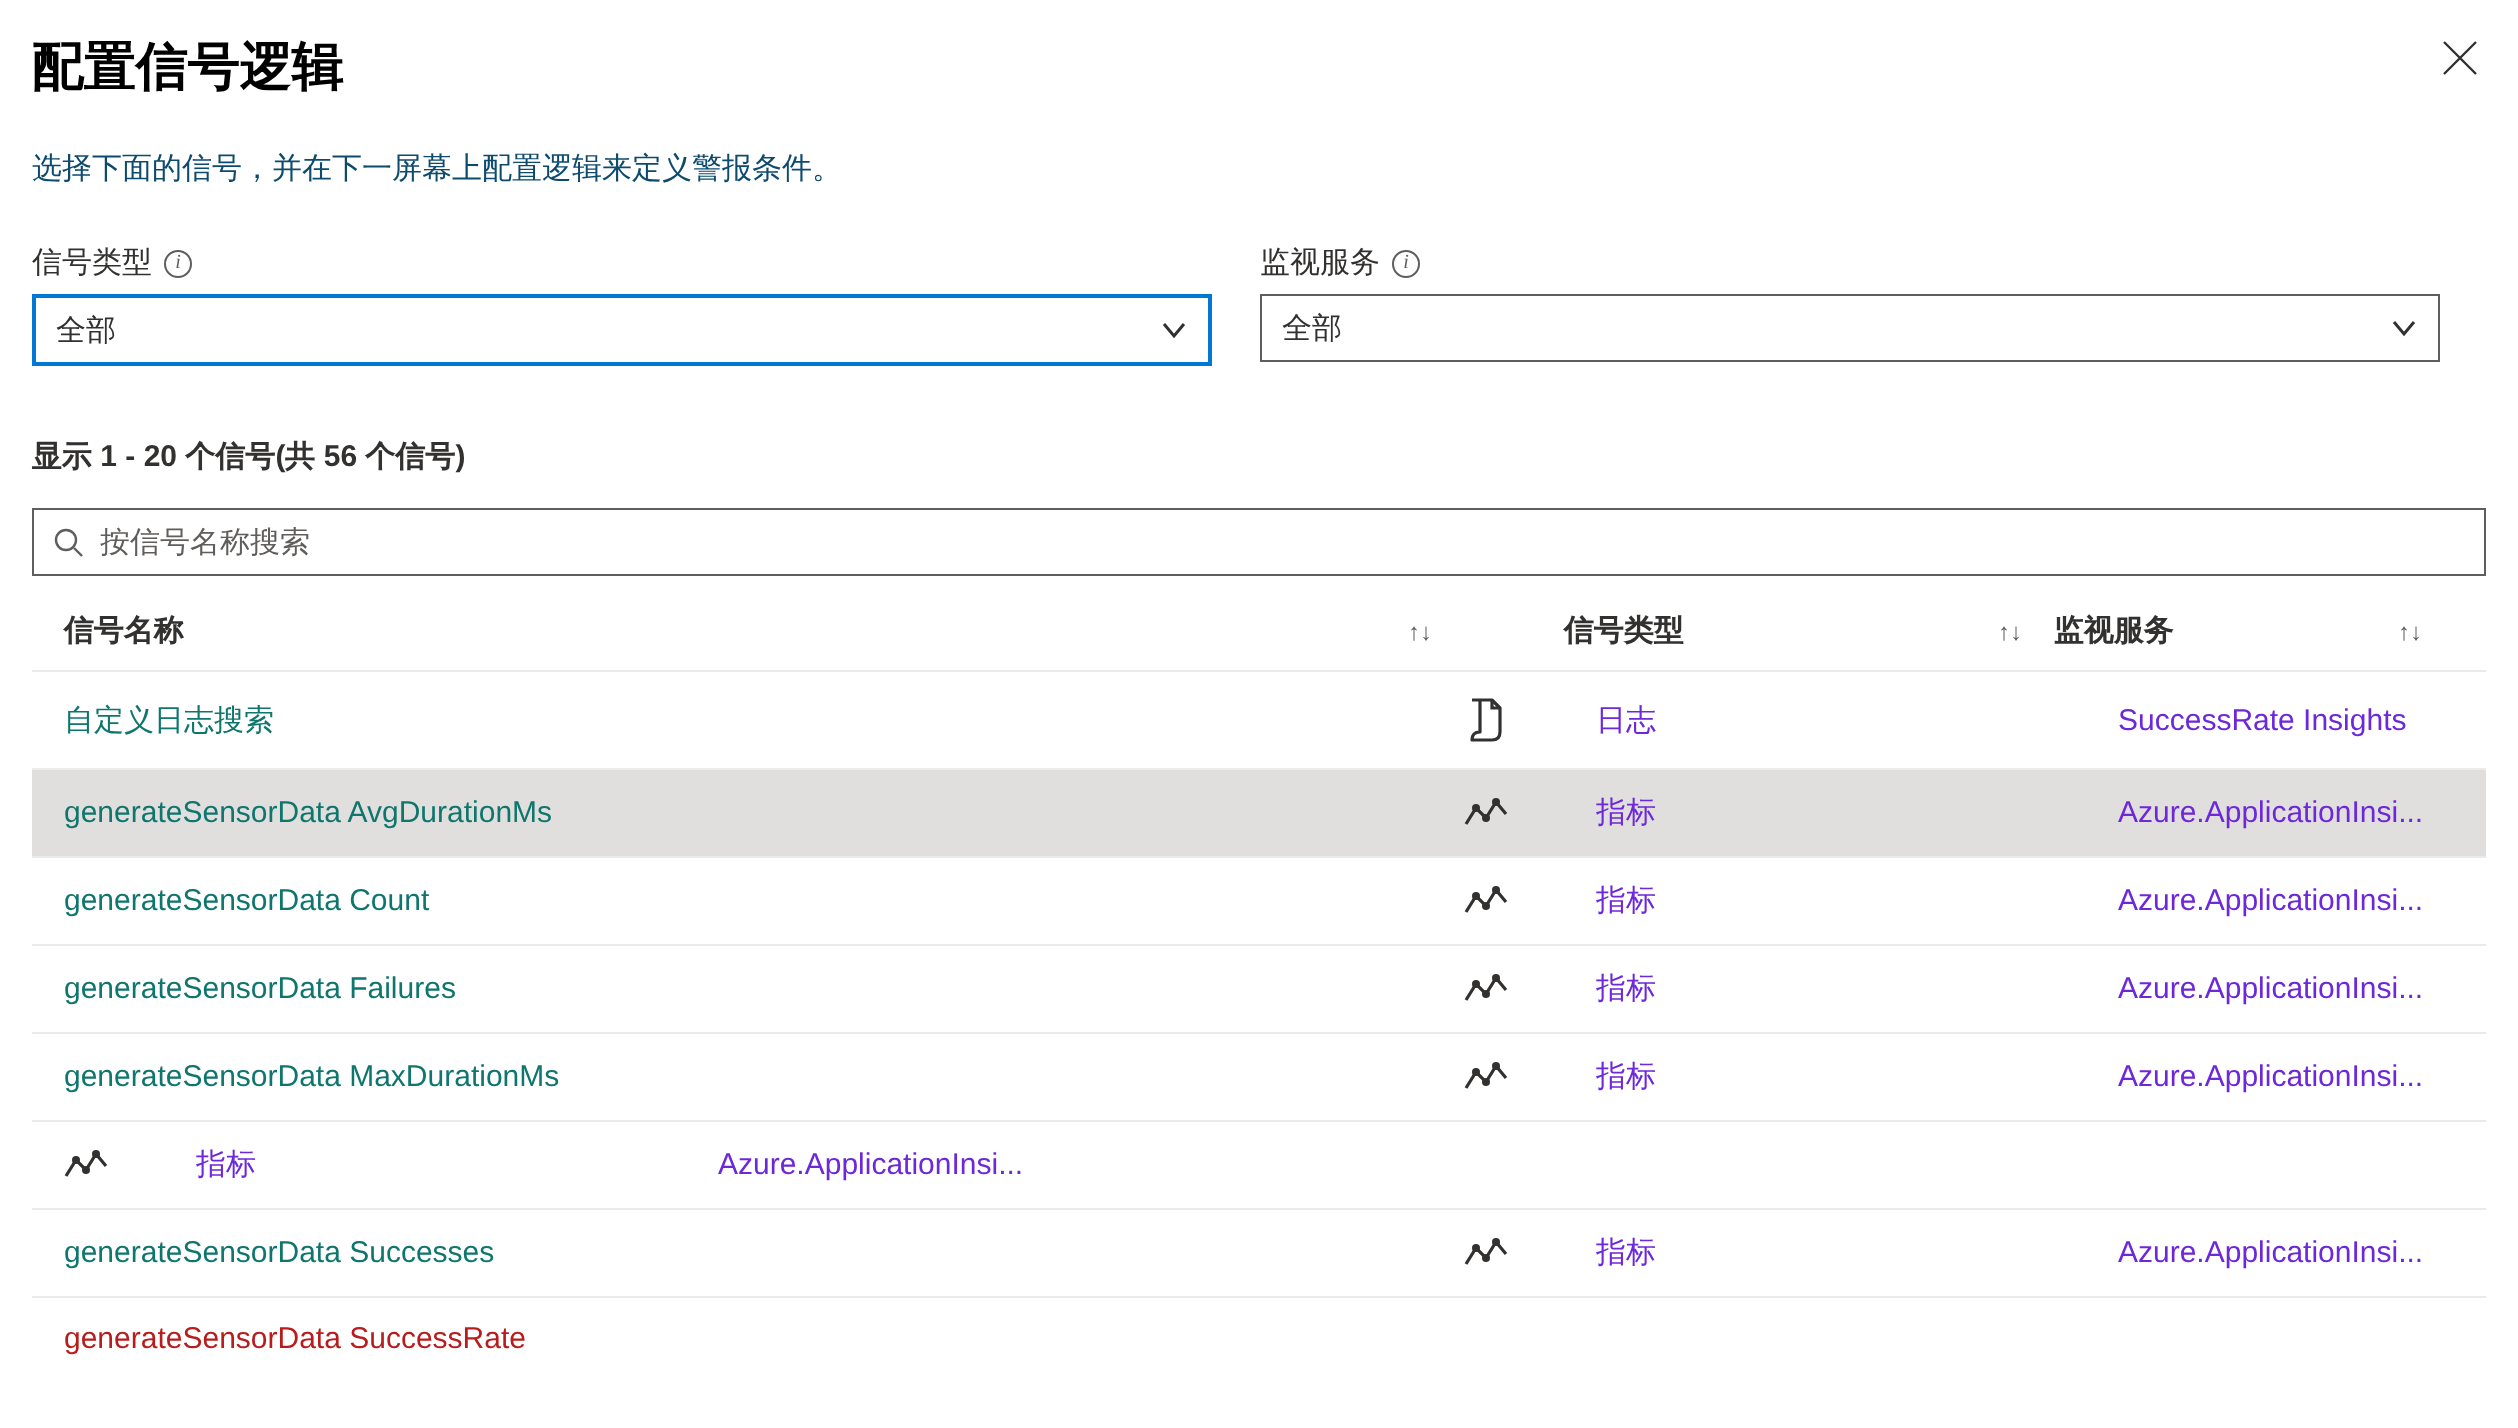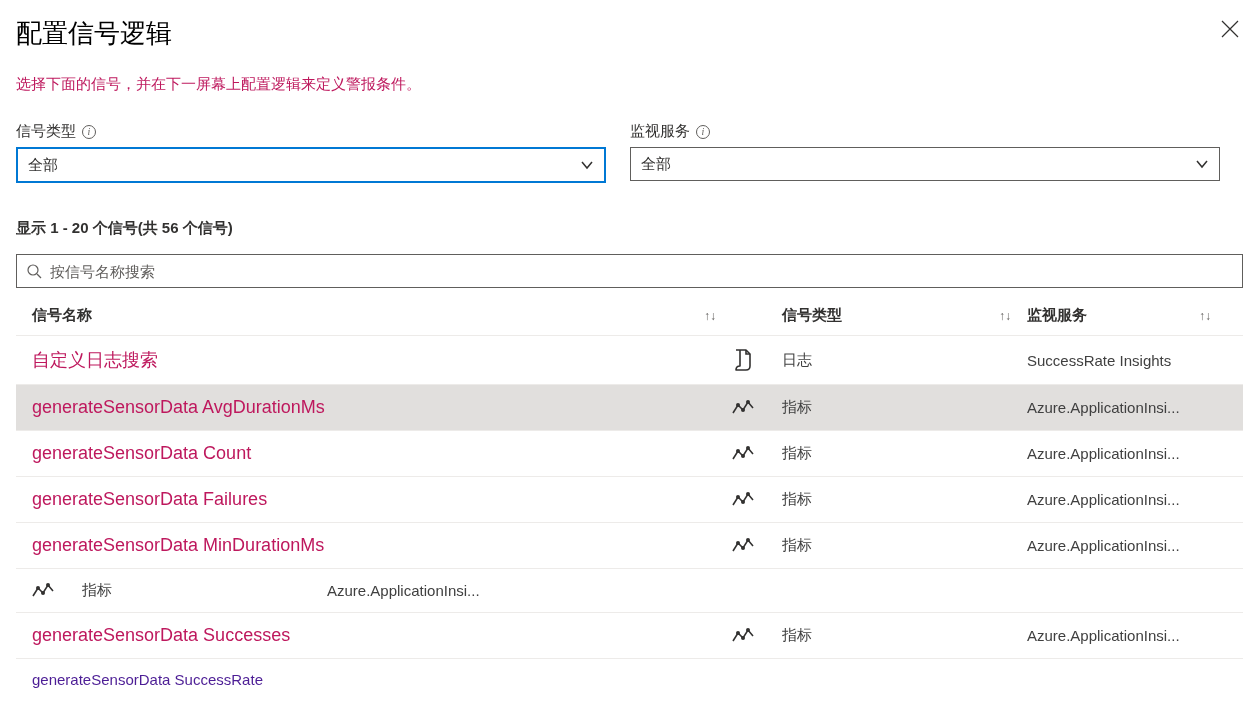--- a/index.html
+++ b/index.html
@@ -10,34 +10,34 @@
       padding: 16px;
       width: 1259px;
     }
     .header {
       display: flex;
       justify-content: space-between;
       align-items: flex-start;
     }
     .title {
       font-size: 26px;
-      font-weight: 400;
+      font-weight: 700;
       color: #000;
       margin-bottom: 24px;
     }
     .close-icon {
       font-size: 22px;
       cursor: pointer;
       padding: 4px;
       line-height: 1;
       font-weight: 300;
     }
     .subtitle {
       font-size: 15px;
-      color: #be185d;
+      color: #0c4a6e;
       margin-bottom: 28px;
     }
     .filters {
       display: flex;
       gap: 24px;
       margin-bottom: 36px;
     }
     .filter-group {
       flex: 1;
       max-width: 590px;
@@ -142,38 +142,39 @@
       display: flex;
       align-items: center;
       padding: 12px 16px;
       border-bottom: 1px solid #edebe9;
       cursor: pointer;
     }
     .row.highlighted {
       background: #e1dfdd;
     }
     .signal-name {
-      color: #be185d;
-      font-size: 18px;
+      color: #0f766e;
+      font-size: 15px;
     }
     .signal-type, .monitor-service {
       font-size: 15px;
-      color: #404040;
+      color: #6d28d9;
+      margin-left: 16px;
     }
     .monitor-service {
       white-space: nowrap;
       overflow: hidden;
       text-overflow: ellipsis;
     }
     .type-icon {
       display: flex;
       align-items: center;
     }
     .row-partial {
-      color: #4c1d95;
+      color: #b91c1c;
       font-size: 15px;
       padding: 12px 16px 0 16px;
     }
   </style>
 </head>
 <body>
 
 <div class="header">
   <h1 class="title">配置信号逻辑</h1>
   <div class="close-icon">
@@ -289,21 +290,21 @@
             <path d="M1 13 L6 5 L11 10 L16 2 L21 8" stroke="#323130" stroke-width="1.6" fill="none"></path>
             <circle cx="6" cy="5" r="2" fill="#323130"></circle>
             <circle cx="11" cy="10" r="2" fill="#323130"></circle>
             <circle cx="16" cy="2" r="2" fill="#323130"></circle>
           </svg>
         </div>
         <div class="col-type signal-type">指标</div>
         <div class="col-service monitor-service">Azure.ApplicationInsi...</div>
       </div>
       <div class="row">
-        <div class="col-name"><span class="signal-name">generateSensorData MinDurationMs</span></div>
+        <div class="col-name"><span class="signal-name">generateSensorData MaxDurationMs</span></div>
         <div class="col-icon type-icon">
           <svg width="22" height="16" viewBox="0 0 22 16">
             <path d="M1 13 L6 5 L11 10 L16 2 L21 8" stroke="#323130" stroke-width="1.6" fill="none"></path>
             <circle cx="6" cy="5" r="2" fill="#323130"></circle>
             <circle cx="11" cy="10" r="2" fill="#323130"></circle>
             <circle cx="16" cy="2" r="2" fill="#323130"></circle>
           </svg>
         </div>
         <div class="col-type signal-type">指标</div>
         <div class="col-service monitor-service">Azure.ApplicationInsi...</div>

